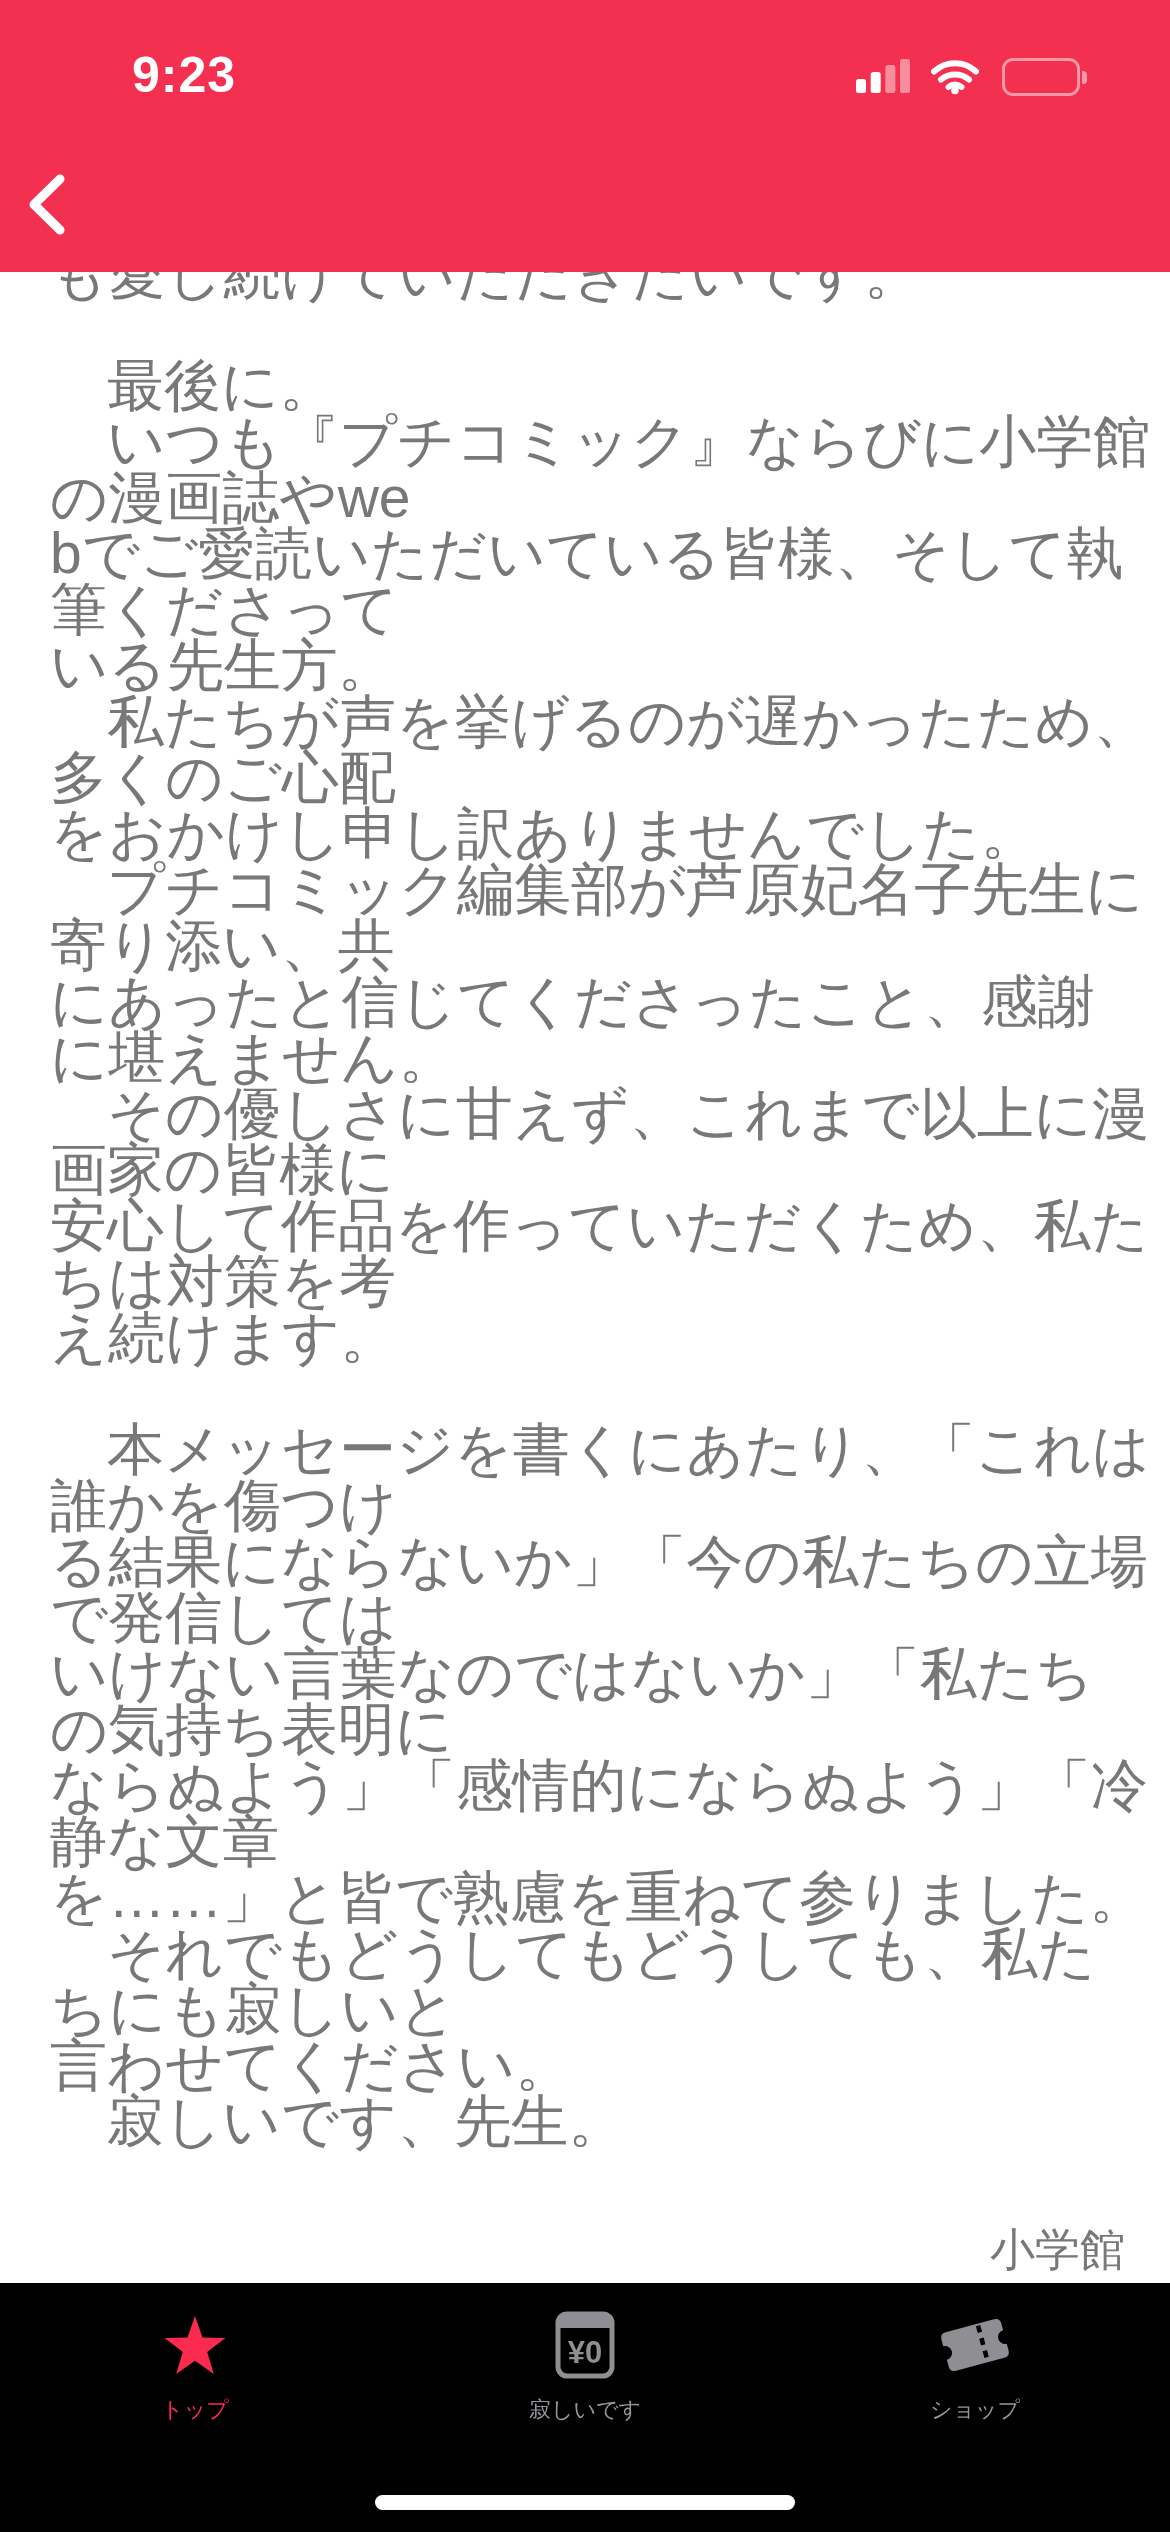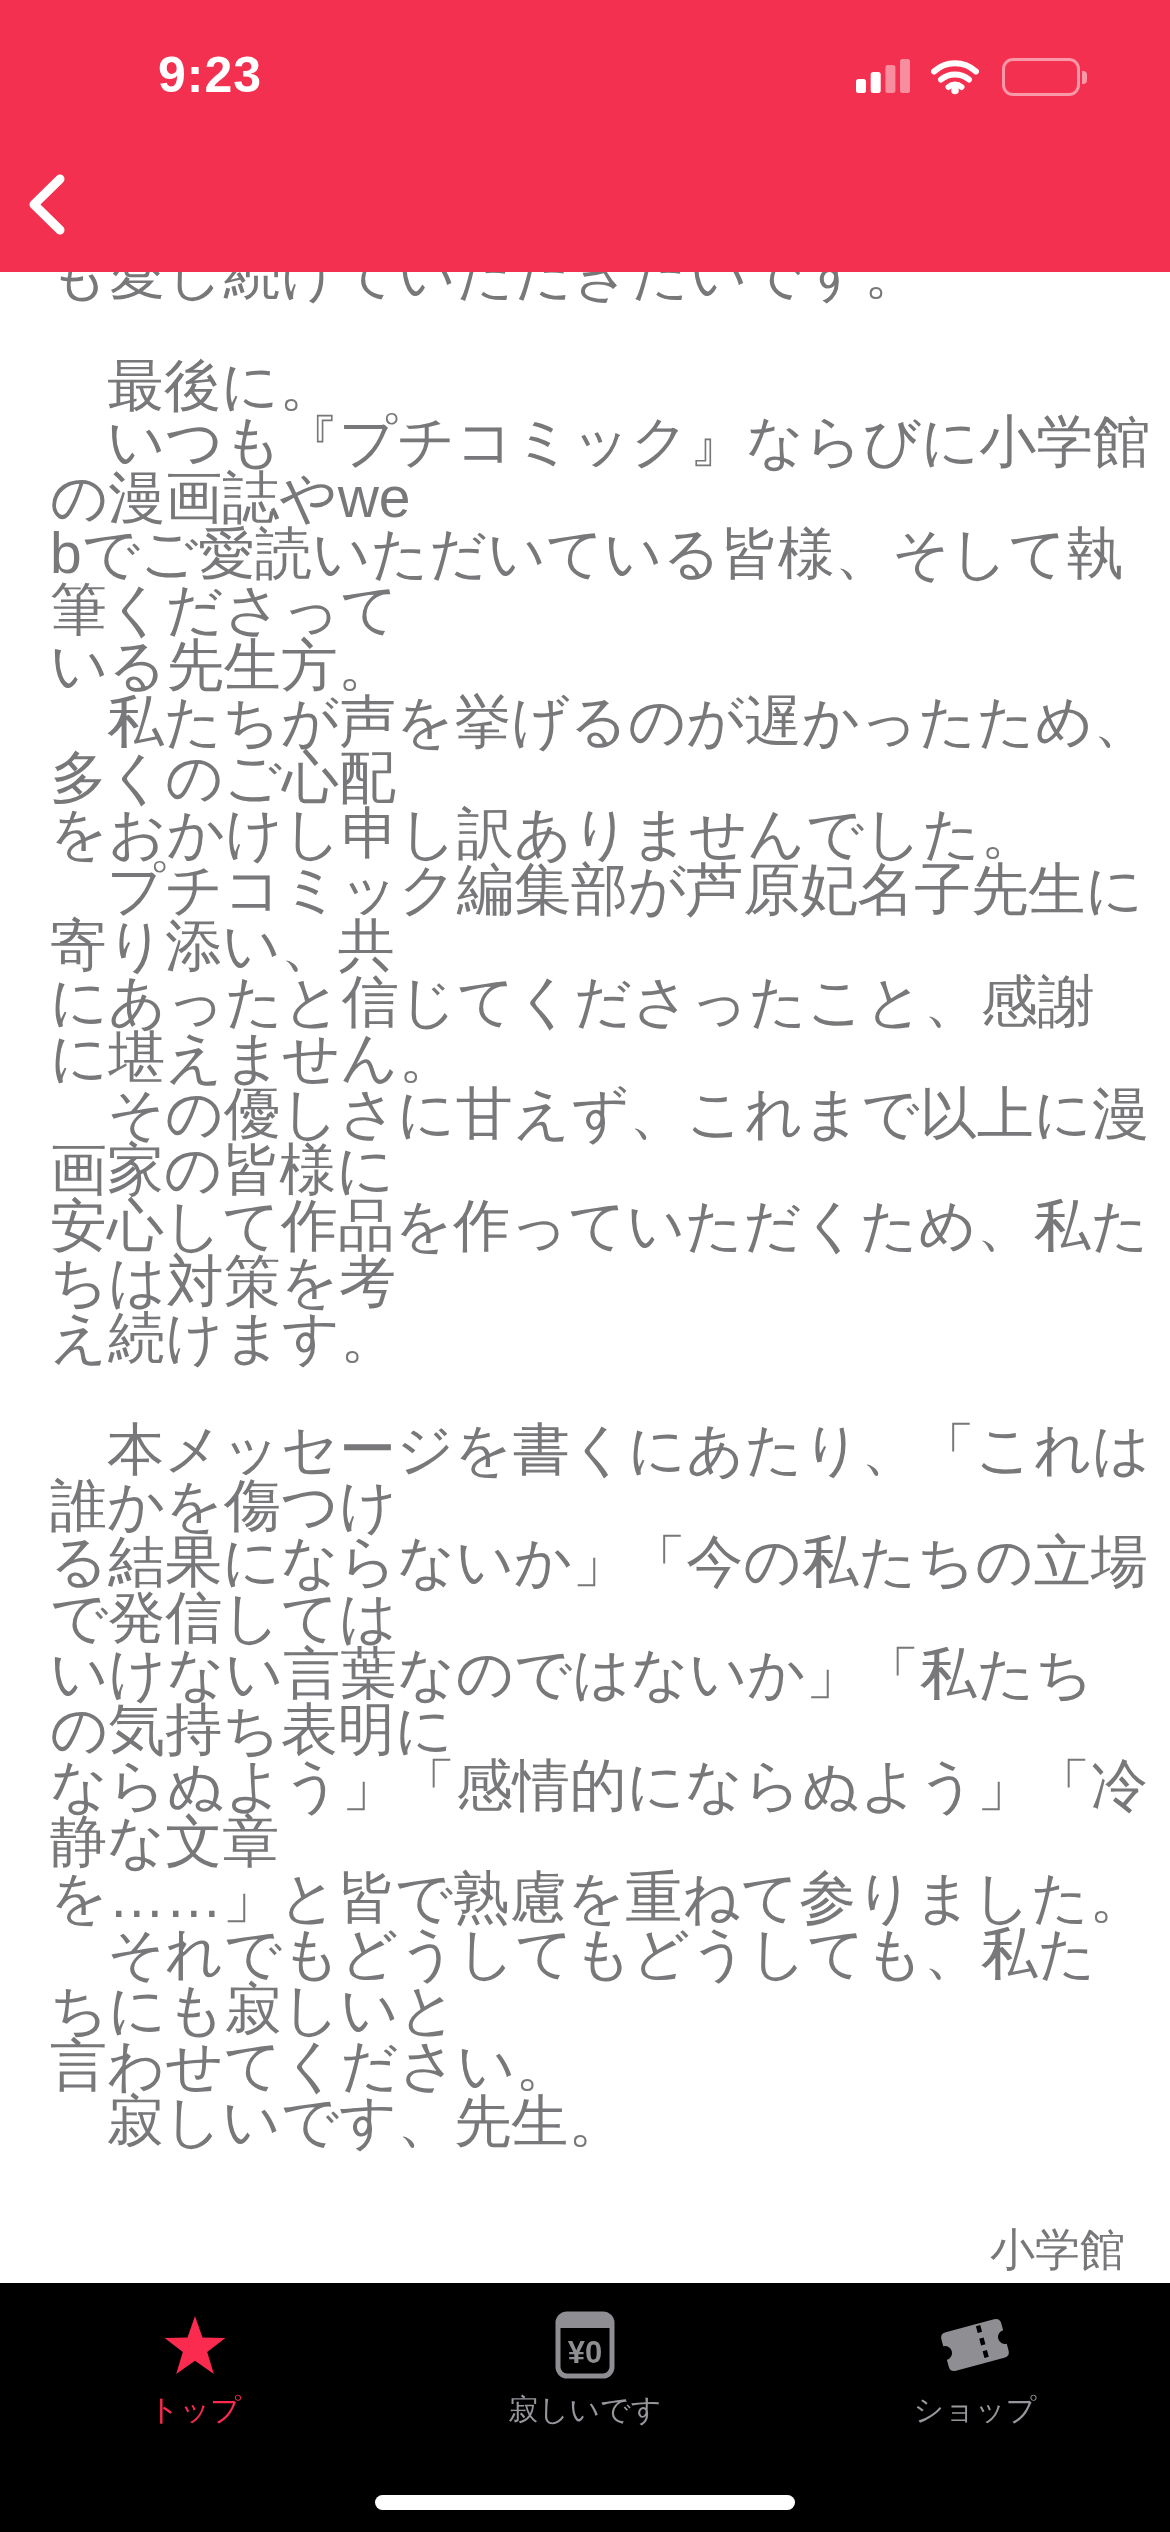--- a/index.html
+++ b/index.html
@@ -10,21 +10,21 @@
     font-family:"Liberation Sans","DejaVu Sans",sans-serif;
   }
 
   
   .app-header {
     position:absolute; top:0; left:0; right:0; height:272px;
     background:#F3304F; z-index:20;
   }
   .status-time {
     position:absolute; left:132px; top:50px; width:130px;
-    text-align:right; font-size:50px; line-height:50px;
+    text-align:left; font-size:50px; line-height:50px;
     font-weight:700; color:#fff; letter-spacing:1px;
   }
   .signal { position:absolute; left:856px; top:59px; }
   .wifi   { position:absolute; left:931px; top:59px; }
   .battery{ position:absolute; left:1002px; top:58px; display:flex; align-items:center; }
   .battery-body {
     width:78px; height:38px; border:3.5px solid rgba(255,255,255,0.5);
     border-radius:11px; padding:4.5px;
   }
   .battery-fill { width:36px; height:100%; background:#fff; border-radius:5px; }
@@ -52,21 +52,21 @@
   }
 
   
   .tab-bar {
     position:absolute; left:0; right:0; top:2283px; bottom:0;
     background:#000; z-index:30; display:flex;
   }
   .tab { flex:1; display:flex; flex-direction:column; align-items:center;
          padding-top:28px; cursor:pointer; }
   .tab .icon-box { height:68px; display:flex; align-items:center; justify-content:center; }
-  .tab .label { margin-top:16px; font-size:30px; line-height:30px; color:#96969C; }
+  .tab .label { margin-top:16px; font-size:22px; line-height:30px; color:#96969C; }
   .tab.active .label { color:#FA2B4E; }
   .home-indicator {
     position:absolute; left:375px; bottom:22px; width:420px; height:15px;
     border-radius:8px; background:#fff; z-index:31;
   }
 </style>
 </head>
 <body>
 
 <div class="screen">

